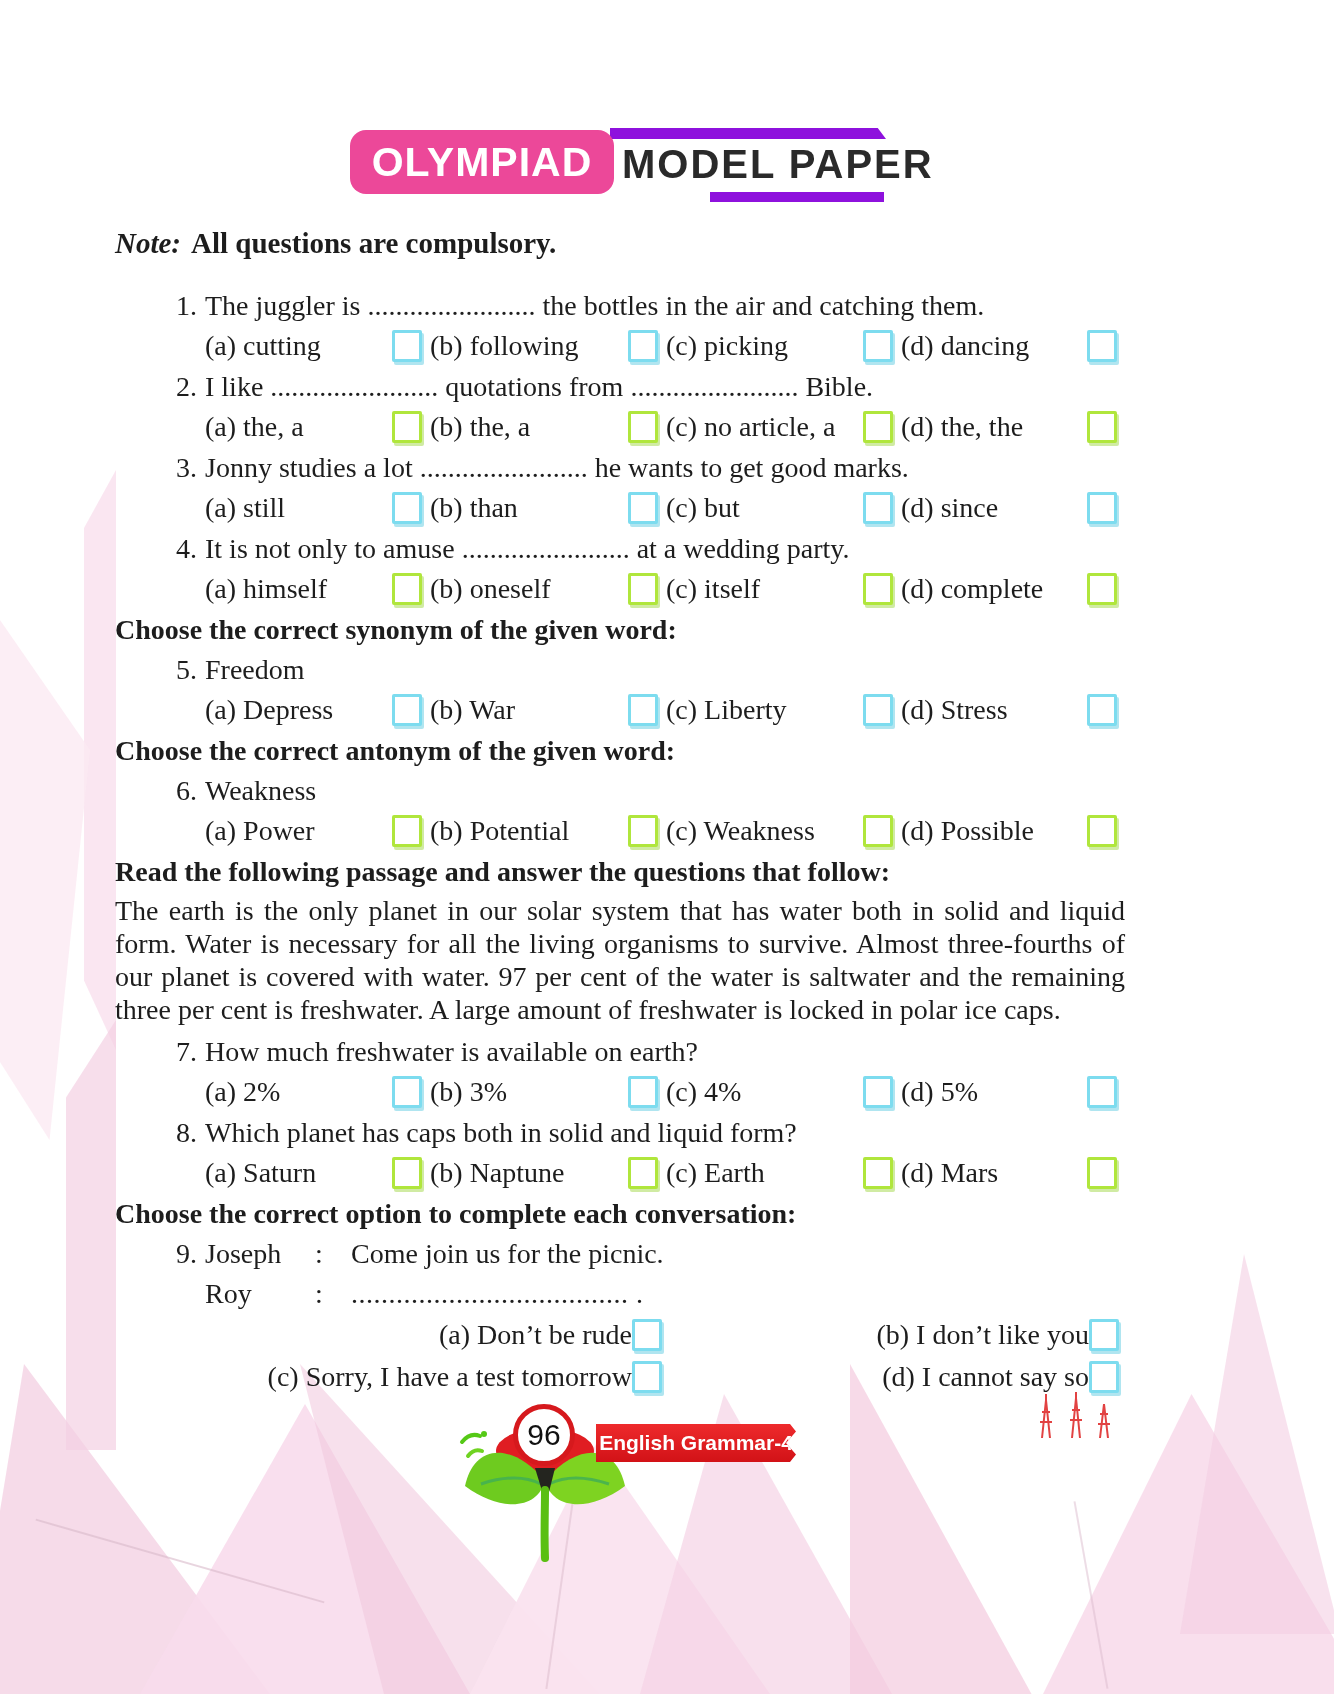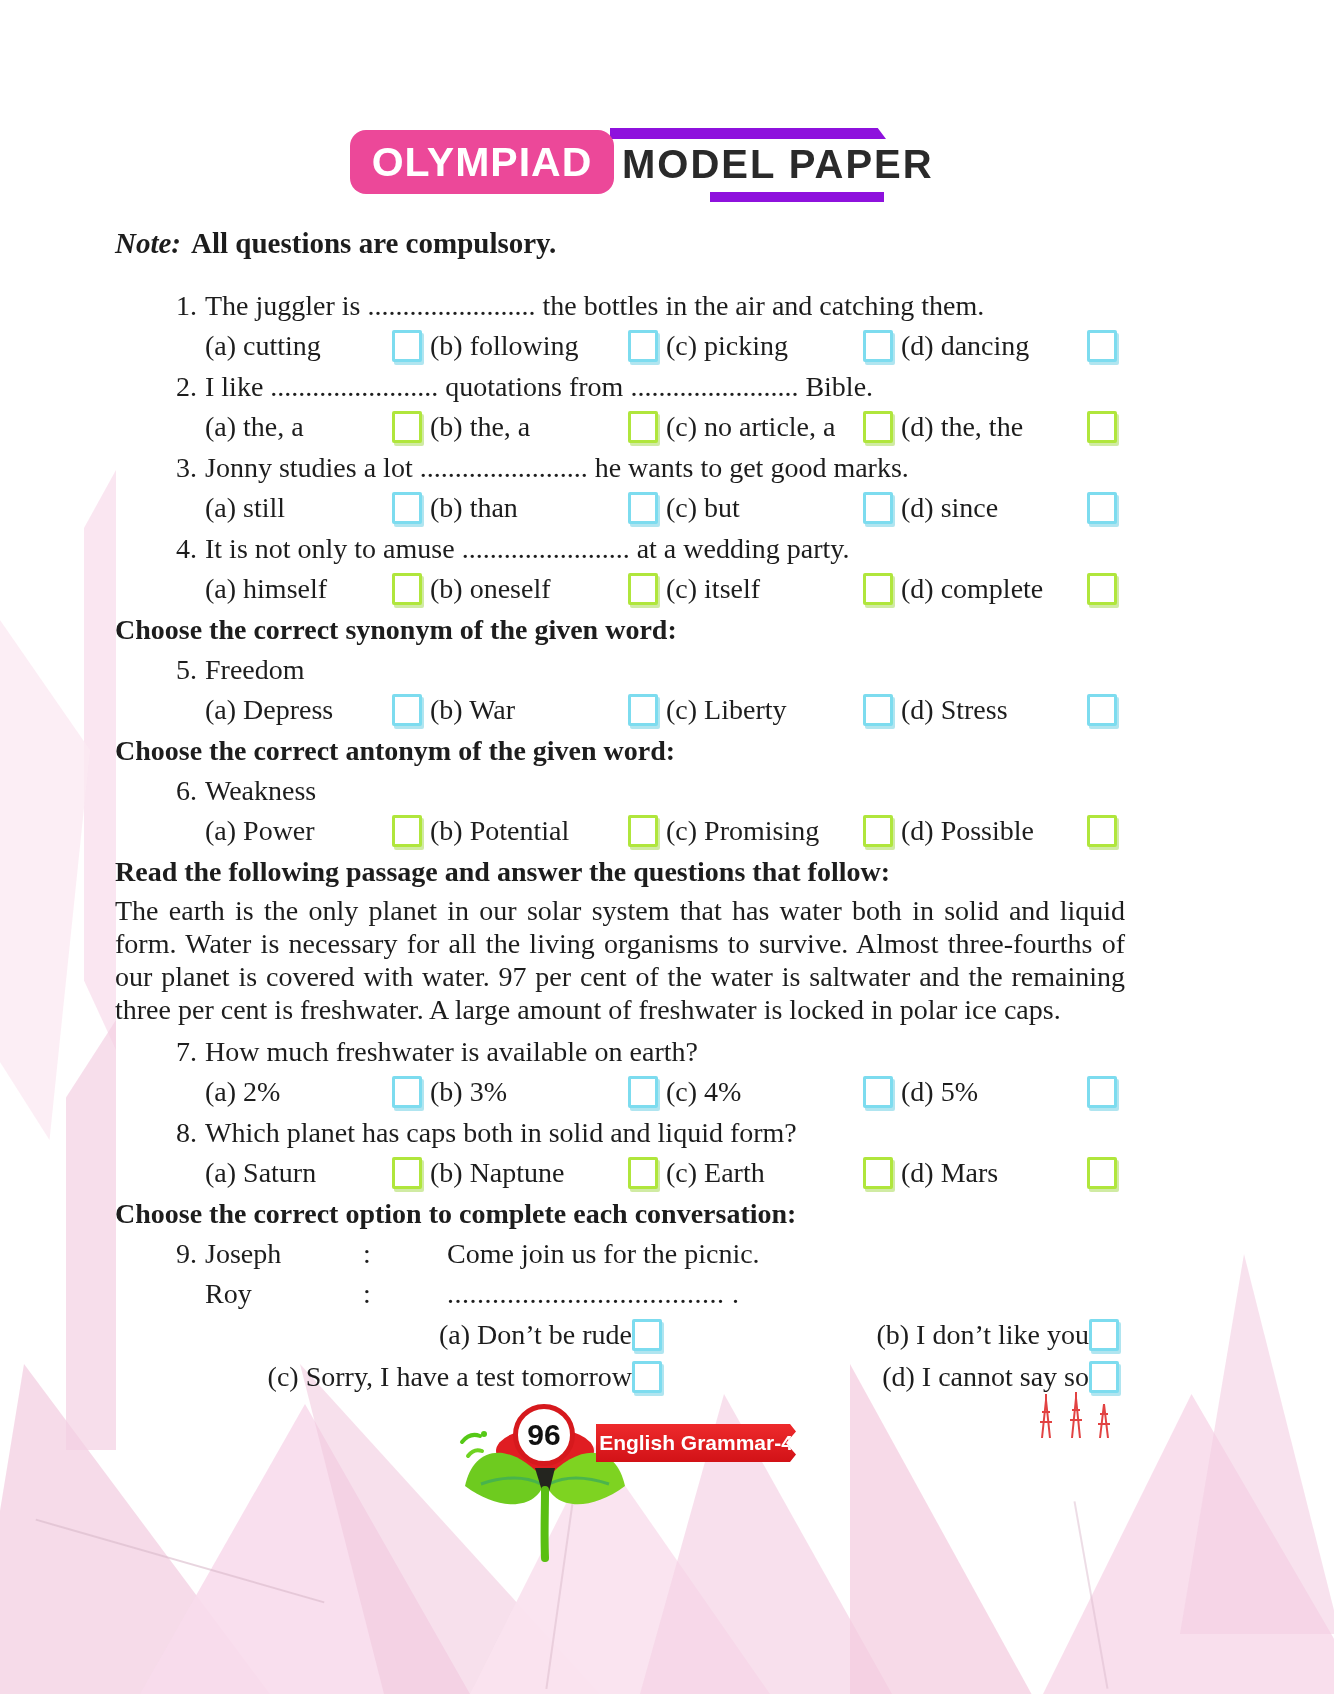--- a/index.html
+++ b/index.html
@@ -63,32 +63,32 @@
   .opts-2col {
     display:grid; grid-template-columns:427px 36px 421px 36px;
     margin-left:90px; width:920px; align-items:center; height:42px; font-size:28px;text-align:right;
   }
   .opts-2col .opt2 { padding-left:38px; }
   .cb { width:30px; height:32px; background:#ffffff; border-radius:2px; }
   .cb.cyan { border:3px solid #7ddcef; box-shadow:2px 3px 0 rgba(80,198,222,.45); }
   .cb.green { border:3px solid #b0e63c; box-shadow:2px 3px 0 rgba(150,210,50,.45); }
   .passage { font-size:28px; line-height:33px; text-align:justify; margin:2px 0 6px; }
   .dialog { font-size:28px; }
-  .dialog-line { display:grid; grid-template-columns:110px 36px 1fr; line-height:40px;gap:48px; }
+  .dialog-line { display:grid; grid-template-columns:110px 36px 1fr; line-height:40px; }
   .dots-line { letter-spacing:.5px; }
 
   
   .footer { position:absolute; inset:0; z-index:4; pointer-events:none; }
   .plant-svg { position:absolute; left:445px; top:1372px; }
   .red-petal { position:absolute; left:496px; top:1428px; width:98px; height:46px; background:#e01d22; border-radius:50%; }
   .page-circle {
     position:absolute; left:513px; top:1404px; width:62px; height:62px;
     background:#ffffff; border:5px solid #d6191d; border-radius:50%;
     display:flex; align-items:center; justify-content:center;
-    font-family:"Liberation Sans", sans-serif; font-weight:bold; font-size:30px; color:#111;text-align:right;
+    font-family:"Liberation Sans", sans-serif; font-weight:normal; font-size:30px; color:#111;text-align:right;
   }
   .ribbon {
     position:absolute; left:596px; top:1424px; width:200px; height:38px;
     background:linear-gradient(#ee2a2c, #d21217);
     clip-path:polygon(0 0, 97% 0, 100% 20%, 95% 50%, 100% 80%, 97% 100%, 0 100%);
     display:flex; align-items:center; justify-content:center;
   }
   .ribbon span { color:#ffffff; font-family:"Liberation Sans", sans-serif; font-size:21px; font-weight:bold; }
   .towers-svg { position:absolute; left:1030px; top:1392px; opacity:.85; }
   .notes-svg { position:absolute; left:452px; top:1412px; }
@@ -212,21 +212,21 @@
 
     <div class="q-row">
       <div class="q-num">6.</div>
       <div class="q-text">Weakness</div>
     </div>
     <div class="opts">
       <span class="opt">(a) Power</span>
         <span class="cb green"></span>
       <span class="opt">(b) Potential</span>
         <span class="cb green"></span>
-      <span class="opt">(c) Promising</span>
+      <span class="opt">(c) Weakness</span>
         <span class="cb green"></span>
       <span class="opt">(d) Possible</span>
         <span class="cb green"></span>
     </div>
 
     <h3 class="section-heading">Read the following passage and answer the questions that follow:</h3>
 
     <p class="passage">The earth is the only planet in our solar system that has water both in solid and liquid form. Water is necessary for all the living organisms to survive. Almost three-fourths of our planet is covered with water. 97 per cent of the water is saltwater and the remaining three per cent is freshwater. A large amount of freshwater is locked in polar ice caps.</p>
 
     <div class="q-row">

